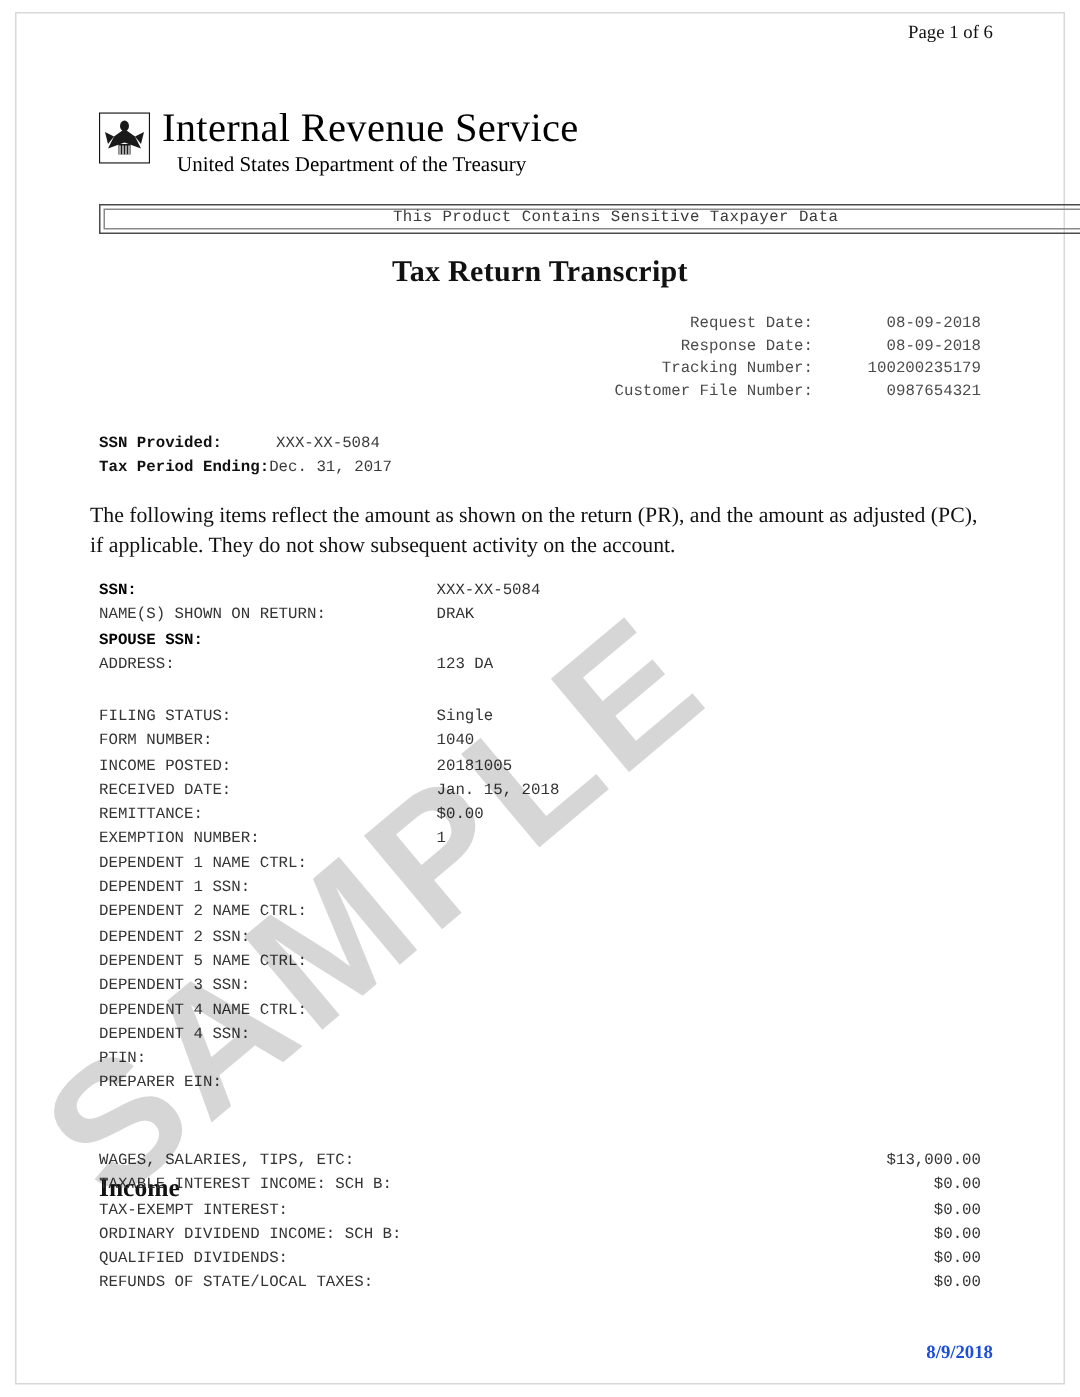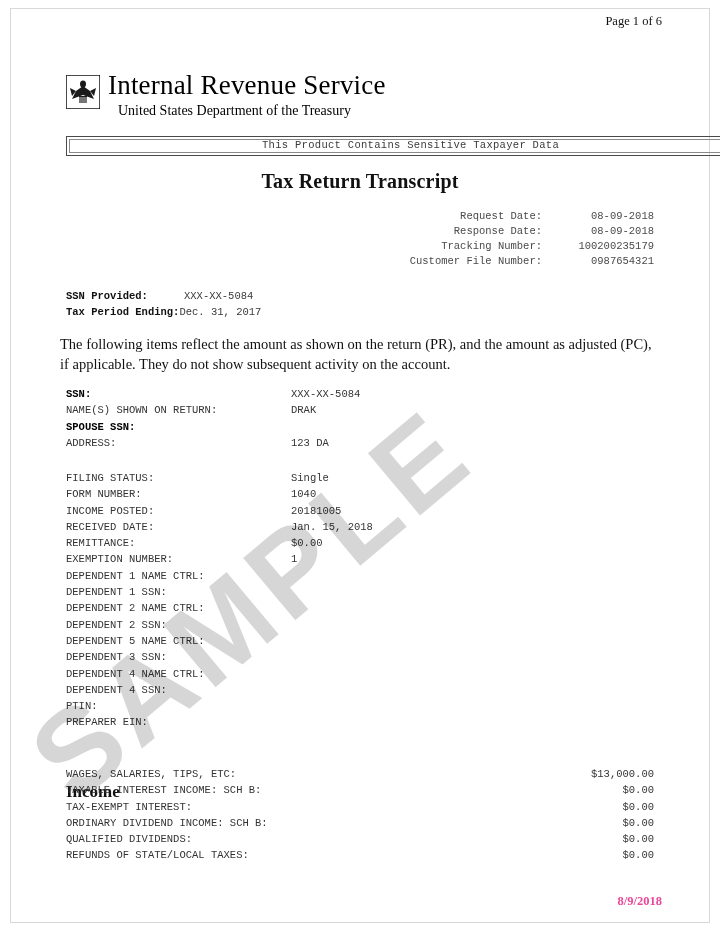--- a/index.html
+++ b/index.html
@@ -34,21 +34,21 @@
     font-family: "Liberation Serif", serif;
     color: #111;
   }
   .footer-date {
     position: absolute;
     right: 58px;
     bottom: 22px;
     font-size: 12.5px;
     font-weight: bold;
     font-family: "Liberation Serif", serif;
-    color: #ec4899;
+    color: #1d4ed8;
   }
 
   
   .irs-header {
     position: absolute;
     left: 66px;
     top: 72px;
     width: 420px;
     height: 50px;
   }

